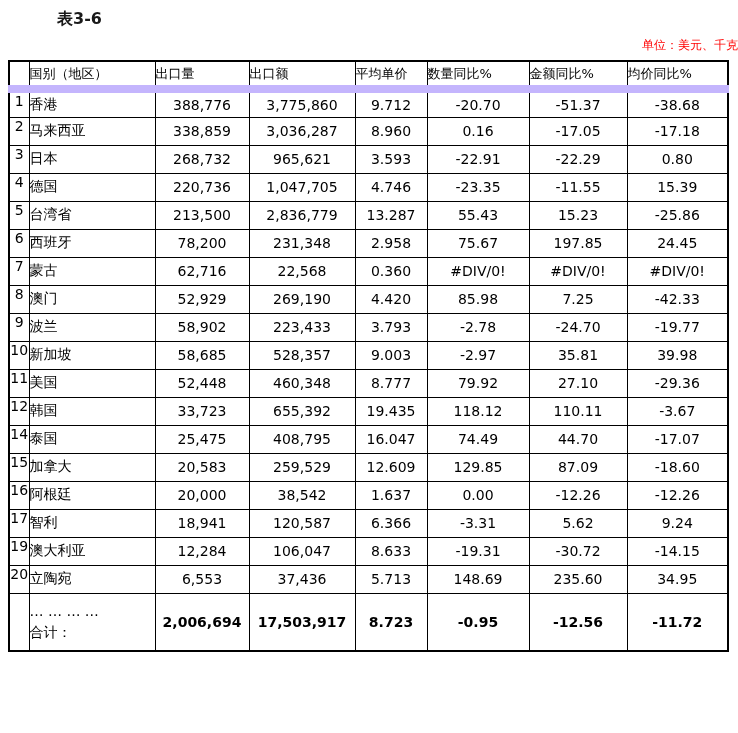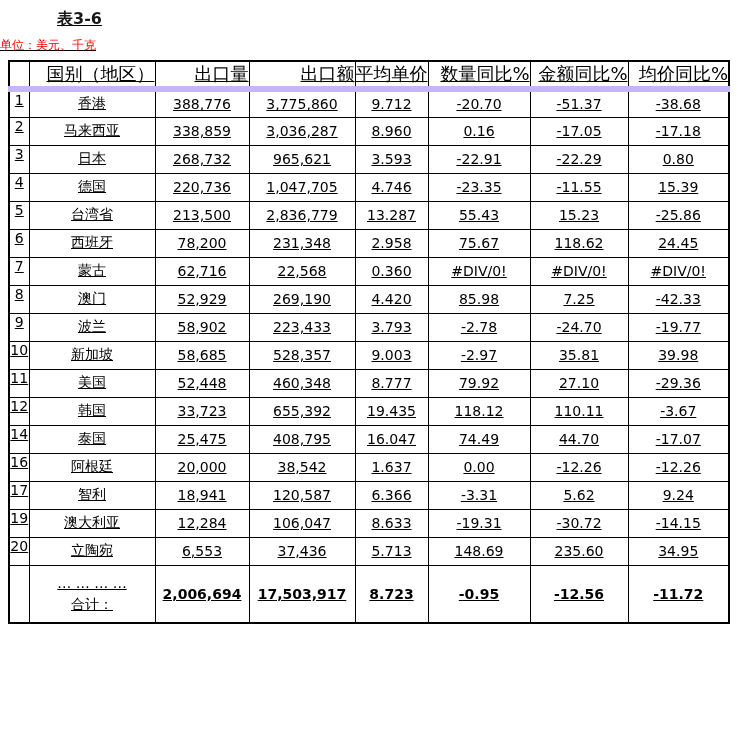--- a/index.html
+++ b/index.html
@@ -2,69 +2,69 @@
 <html><head>
 <meta charset="utf-8">
 <style>
   html, body { margin: 0; padding: 0; }
   body {
     width: 738px; height: 733px;
     background: #ffffff;
     font-family: "DejaVu Sans", "Liberation Sans", sans-serif;
     color: #000000;
   }
-  .page { width: 738px; height: 733px; overflow: hidden; text-decoration: underline; }
+  .page { width: 738px; height: 733px; overflow: hidden; }
 
   .title-row {
     padding-top: 9px;
     padding-left: 57px;
     display: flex;
     gap: 44px;
     font-size: 16px;
     font-weight: bold;
     color: #1a1a1a;
     white-space: nowrap;
   }
   .unit-row {
-    text-align: left;
+    text-align: right;
     margin-top: 7px;
     font-size: 12px;
   }
 
   table.stats {
     border-collapse: collapse;
     margin-left: 8px;
     margin-top: 6px;
     table-layout: fixed;
     border: 2px solid #000;
   }
   table.stats th, table.stats td {
     border: 1px solid #000;
     padding: 0;
     overflow: hidden;
     white-space: nowrap;
   }
   table.stats thead tr { height: 28px; }
   table.stats thead th {
     font-weight: normal;
-    font-size: 18px;
-    text-align: right;
-    border-bottom: 6px solid #c4b5fd;
+    font-size: 13px;
+    text-align: left;
+    border-bottom: 8px solid #c4b5fd;
   }
   table.stats tbody tr { height: 28px; }
   table.stats tbody td { font-size: 14px; }
 
   .c-rank {
     font-size: 10px;
     text-align: center;
     vertical-align: top;
     padding-top: 2px;
   }
   .c-country {
-    text-align: center;
+    text-align: left;
     padding-left: 10px;
     font-size: 14px;
   }
   .c-num { text-align: center; }
 
   table.stats tfoot tr { height: 58px; }
   table.stats tfoot td { font-size: 14px; }
   table.stats tfoot .c-num { font-weight: bold; }
   .total-label-cell div { line-height: 21px; font-size: 14px; }
 
@@ -162,21 +162,21 @@
           <td class="c-num">15.23</td>
           <td class="c-num">-25.86</td>
         </tr>
         <tr>
           <td class="c-rank">6</td>
           <td class="c-country">西班牙</td>
           <td class="c-num">78,200</td>
           <td class="c-num">231,348</td>
           <td class="c-num">2.958</td>
           <td class="c-num">75.67</td>
-          <td class="c-num">118.62</td>
+          <td class="c-num">197.85</td>
           <td class="c-num">24.45</td>
         </tr>
         <tr>
           <td class="c-rank">7</td>
           <td class="c-country">蒙古</td>
           <td class="c-num">62,716</td>
           <td class="c-num">22,568</td>
           <td class="c-num">0.360</td>
           <td class="c-num">#DIV/0!</td>
           <td class="c-num">#DIV/0!</td>
@@ -234,20 +234,30 @@
         </tr>
         <tr>
           <td class="c-rank">14</td>
           <td class="c-country">泰国</td>
           <td class="c-num">25,475</td>
           <td class="c-num">408,795</td>
           <td class="c-num">16.047</td>
           <td class="c-num">74.49</td>
           <td class="c-num">44.70</td>
           <td class="c-num">-17.07</td>
+        </tr>
+        <tr>
+          <td class="c-rank">15</td>
+          <td class="c-country">加拿大</td>
+          <td class="c-num">20,583</td>
+          <td class="c-num">259,529</td>
+          <td class="c-num">12.609</td>
+          <td class="c-num">129.85</td>
+          <td class="c-num">87.09</td>
+          <td class="c-num">-18.60</td>
         </tr>
         <tr>
           <td class="c-rank">16</td>
           <td class="c-country">阿根廷</td>
           <td class="c-num">20,000</td>
           <td class="c-num">38,542</td>
           <td class="c-num">1.637</td>
           <td class="c-num">0.00</td>
           <td class="c-num">-12.26</td>
           <td class="c-num">-12.26</td>

